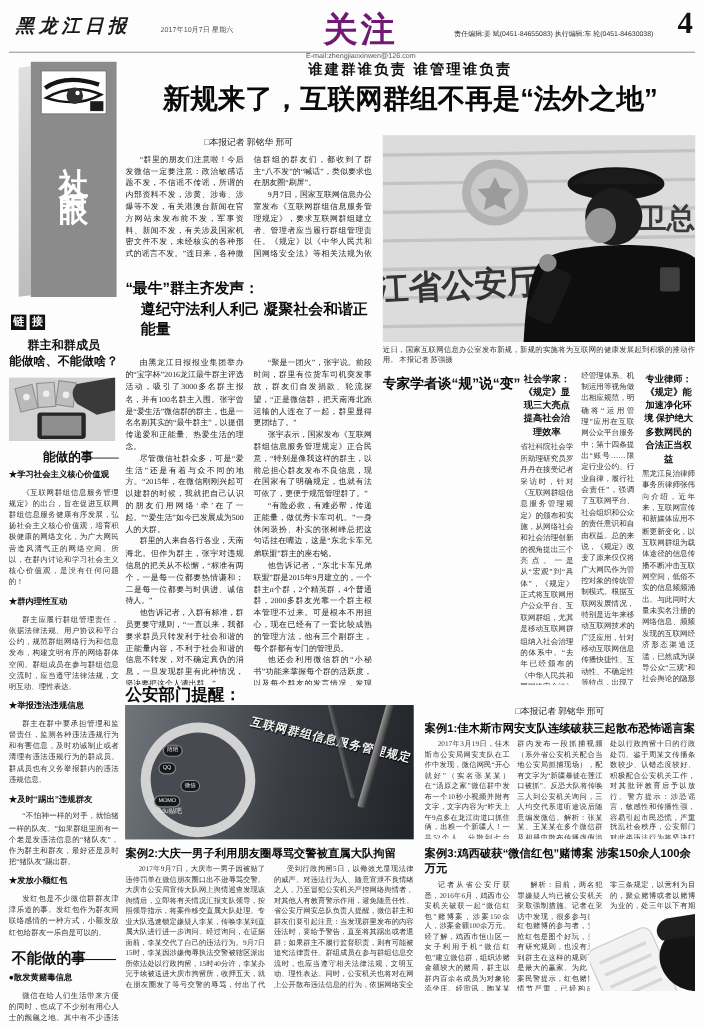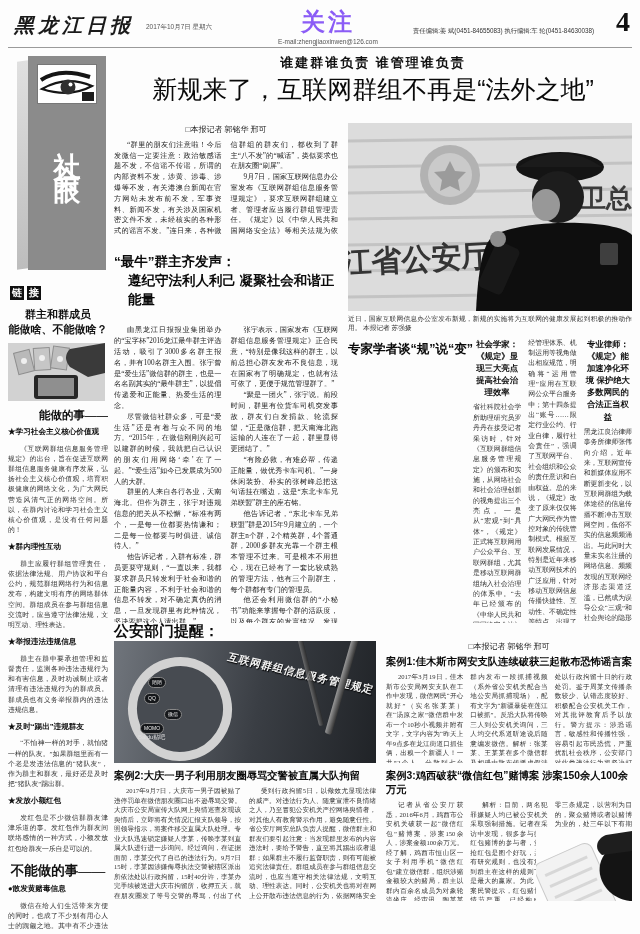--- a/index.html
+++ b/index.html
@@ -1,24 +1,24 @@
 <!DOCTYPE html>
 <html><head>
 <meta charset="utf-8">
 <style>
   html,body{margin:0;padding:0;background:#e9e9e9;}
   .page{position:relative;width:640px;height:934px;background:#fdfdfd;margin:0 auto;overflow:hidden;
         font-family:"Liberation Serif",serif;color:#222;}
   
   .masthead{position:absolute;left:8px;top:6px;right:8px;height:40px;}
   .paper-name{position:absolute;left:6px;top:6px;font-family:"Liberation Serif",serif;
-              font-style:italic;font-weight:bold;font-size:20px;letter-spacing:4px;color:#1a1a1a;}
+              font-style:italic;font-weight:bold;font-size:17px;letter-spacing:4px;color:#1a1a1a;}
   .mast-date{position:absolute;left:138px;top:17px;font-size:6.5px;color:#555;font-family:"Liberation Sans",sans-serif;}
   .mast-center{position:absolute;left:200px;width:240px;top:0;text-align:center;}
-  .section-title{font-family:Liberation Serif, serif;font-weight:900;font-size:24px;letter-spacing:3px;color:#8b5cf6;}
+  .section-title{font-family:Liberation Serif, serif;font-weight:900;font-size:31px;letter-spacing:3px;color:#701a75;}
   .mast-email{font-size:6.5px;color:#555;margin-top:0;font-family:"Liberation Sans",sans-serif;}
   .editors{position:absolute;right:38px;top:21px;font-size:6.3px;color:#333;font-family:"Liberation Sans",sans-serif;}
   .page-number{position:absolute;right:2px;top:0;font-size:28px;font-weight:bold;font-family:"Liberation Serif",serif;color:#111;}
   .mast-rule{position:absolute;left:8px;right:8px;top:47px;border-top:1px solid #9a9a9a;}
   
   .sidebar{position:absolute;left:8px;top:56px;width:100px;bottom:4px;overflow:hidden;}
   .banner-wrap{position:relative;margin-left:20px;width:78px;height:214px;}
   .banner{position:absolute;left:0;top:0;right:0;bottom:0;background:#8b8b8b;display:flex;flex-direction:column;align-items:center;}
   .banner-side{position:absolute;left:-11px;top:5px;width:11px;height:208px;background:linear-gradient(180deg,#e0e0e0,#bdbdbd);
                transform:skewY(-7deg);}
@@ -31,21 +31,21 @@
   .sb-title{font-size:11px;font-weight:900;text-align:center;line-height:1.4;margin:7px 0 5px;
             font-family:"Liberation Sans",sans-serif;color:#111;}
   .sb-photo{width:97px;height:58px;position:relative;overflow:hidden;}
   .can-title{font-size:11.5px;font-weight:900;text-align:right;margin:7px 0 3px;color:#111;}
   .cannot-title{font-size:13.5px;font-weight:900;text-align:center;margin:8px 0 4px;color:#111;}
   .sb-item-head{font-size:7.6px;font-weight:bold;margin:4px 0 2px;font-family:"Liberation Sans",sans-serif;color:#111;}
   .sb-item-body{font-size:6.8px;line-height:1.5;text-align:justify;text-indent:1.8em;color:#333;}
   
   .main-top{position:absolute;left:114px;top:54px;width:518px;height:564px;}
   .kicker{text-align:center;font-size:13px;font-weight:900;letter-spacing:2px;font-family:"Liberation Sans",sans-serif;color:#111;}
-  .headline{text-align:center;font-size:25px;font-weight:400;margin-top:1px;font-family:"Liberation Sans",sans-serif;color:#0a0a0a;}
+  .headline{text-align:center;font-size:25px;font-weight:700;margin-top:1px;font-family:"Liberation Sans",sans-serif;color:#0a0a0a;}
   .top-columns{display:flex;gap:10px;margin-top:7px;height:500px;}
   .left-col{width:224px;display:flex;flex-direction:column;}
   .byline{text-align:center;font-size:8px;color:#222;margin:1px 0 5px;}
   .intro{column-count:2;column-gap:9px;font-size:7.2px;line-height:1.5;text-align:justify;height:104px;overflow:hidden;}
   .intro p,.s2body p{margin:0;text-indent:1.8em;}
   .s2head{margin-top:9px;font-weight:900;font-size:13.5px;line-height:1.4;font-family:"Liberation Sans",sans-serif;color:#0a0a0a;}
   .s2head .l2{padding-left:14px;}
   .s2body{column-count:2;column-gap:9px;font-size:7.2px;line-height:1.5;text-align:justify;flex:1;overflow:hidden;margin-top:16px;}
   .right-col{width:284px;display:flex;flex-direction:column;}
   .photo{height:188px;position:relative;overflow:hidden;background:#d7d7d7;}
@@ -177,22 +177,22 @@
         </div>
         <div class="s2head">
           <div>“最牛”群主齐发声：</div>
           <div class="l2">遵纪守法利人利己 凝聚社会和谐正能量</div>
         </div>
         <div class="s2body">
           <p>由黑龙江日报报业集团举办的“宝字杯”2016龙江最牛群主评选活动，吸引了3000多名群主报名，并有100名群主入围。张宇曾是“爱生活”微信群的群主，也是一名名副其实的“最牛群主”，以提倡传递爱和正能量、热爱生活的理念。</p>
           <p>尽管微信社群众多，可是“爱生活”还是有着与众不同的地方。“2015年，在微信刚刚兴起可以建群的时候，我就把自己认识的朋友们用网络‘牵’在了一起。”“爱生活”如今已发展成为500人的大群。</p>
           <p>群里的人来自各行各业，天南海北。但作为群主，张宇对违规信息的把关从不松懈，“标准有两个，一是每一位都要热情谦和；二是每一位都要与时俱进、诚信待人。”</p>
           <p>他告诉记者，入群有标准，群员更要守规则，“一直以来，我都要求群员只转发利于社会和谐的正能量内容，不利于社会和谐的信息不转发，对不确定真伪的消息，一旦发现群里有此种情况，坚决要把这个人请出群。”</p>
+          <p>“聚是一团火”，张宇说。前段时间，群里有位货车司机突发事故，群友们自发捐款、轮流探望，“正是微信群，把天南海北跑运输的人连在了一起，群里显得更团结了。”</p>
           <p>张宇表示，国家发布《互联网群组信息服务管理规定》正合民意，“特别是像我这样的群主，以前总担心群友发布不良信息，现在国家有了明确规定，也就有法可依了，更便于规范管理群了。”</p>
-          <p>“聚是一团火”，张宇说。前段时间，群里有位货车司机突发事故，群友们自发捐款、轮流探望，“正是微信群，把天南海北跑运输的人连在了一起，群里显得更团结了。”</p>
           <p>“有险必救，有难必帮，传递正能量，做优秀卡车司机。”一身休闲装扮、朴实的张树峰总把这句话挂在嘴边，这是“东北卡车兄弟联盟”群主的座右铭。</p>
           <p>他告诉记者，“东北卡车兄弟联盟”群是2015年9月建立的，一个群主n个群，2个精英群，4个普通群，2000多群友光靠一个群主根本管理不过来。可是根本不用担心，现在已经有了一套比较成熟的管理方法，他有三个副群主，每个群都有专门的管理员。</p>
           <p>他还会利用微信群的“小秘书”功能来掌握每个群的活跃度，以及每个群友的发言情况，发现违规的信息立即提醒删除。</p>
         </div>
       </div>
       <div class="right-col">
         <figure class="photo" style="margin:0">
           <svg viewBox="0 0 284 188" width="284" height="188">
             <rect width="284" height="188" fill="#dcdcdc"></rect>
             <g stroke="#c3c3c3" stroke-width="3">

